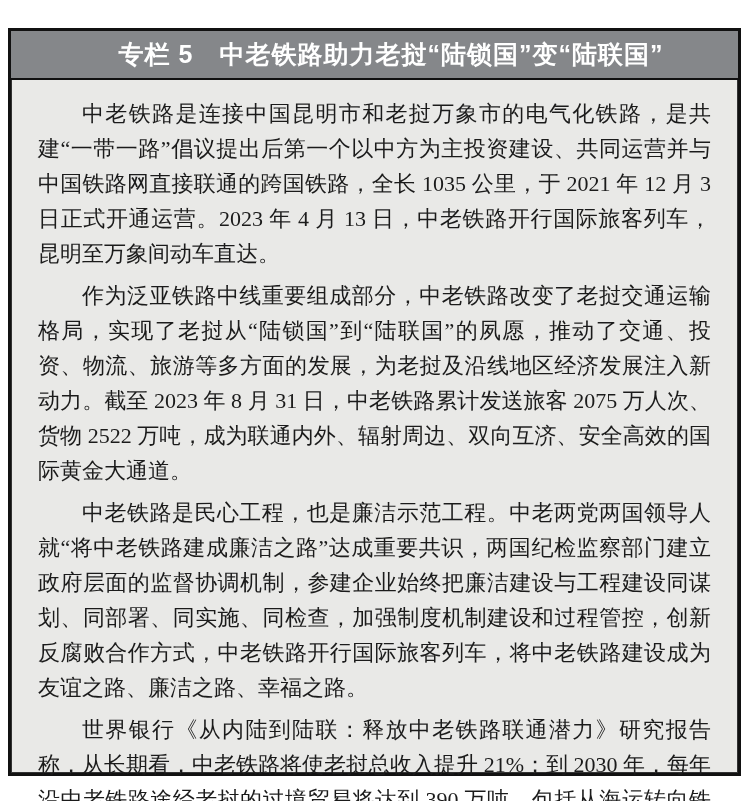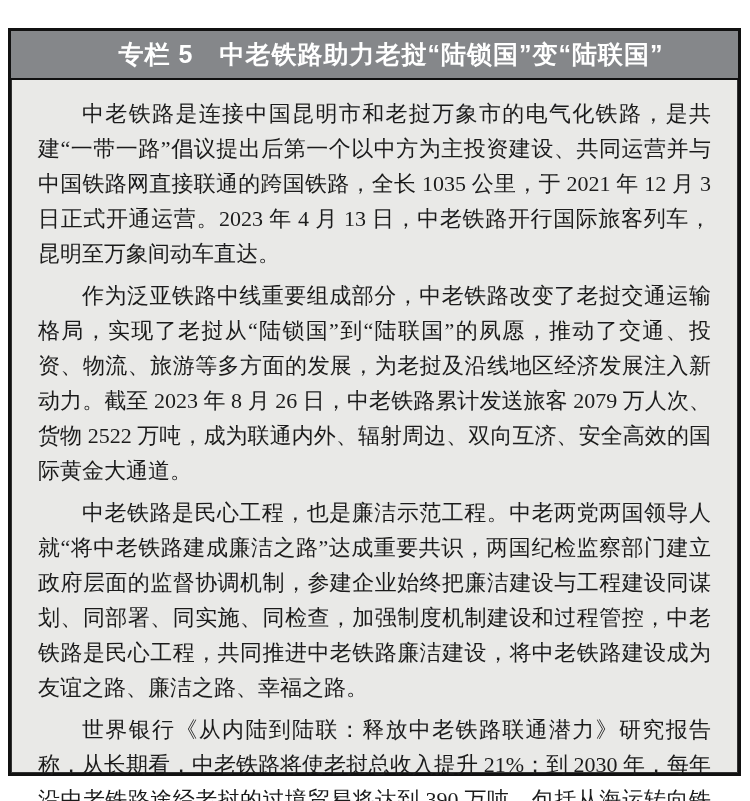--- a/index.html
+++ b/index.html
@@ -55,18 +55,18 @@
 </head>
 <body>
 
 <div class="page">
   <section class="column-box">
     <header class="box-header">
       <h1 class="box-title">专栏 5　中老铁路助力老挝“陆锁国”变“陆联国”</h1>
     </header>
     <div class="box-body">
       <p class="para">中老铁路是连接中国昆明市和老挝万象市的电气化铁路，是共建“一带一路”倡议提出后第一个以中方为主投资建设、共同运营并与中国铁路网直接联通的跨国铁路，全长 1035 公里，于 2021 年 12 月 3 日正式开通运营。2023 年 4 月 13 日，中老铁路开行国际旅客列车，昆明至万象间动车直达。</p>
-      <p class="para">作为泛亚铁路中线重要组成部分，中老铁路改变了老挝交通运输格局，实现了老挝从“陆锁国”到“陆联国”的夙愿，推动了交通、投资、物流、旅游等多方面的发展，为老挝及沿线地区经济发展注入新动力。截至 2023 年 8 月 26 日，中老铁路累计发送旅客 2079 万人次、货物 2522 万吨，成为联通内外、辐射周边、双向互济、安全高效的国际黄金大通道。</p>
-      <p class="para">中老铁路是民心工程，也是廉洁示范工程。中老两党两国领导人就“将中老铁路建成廉洁之路”达成重要共识，两国纪检监察部门建立政府层面的监督协调机制，参建企业始终把廉洁建设与工程建设同谋划、同部署、同实施、同检查，加强制度机制建设和过程管控，中老铁路是民心工程，共同推进中老铁路廉洁建设，将中老铁路建设成为友谊之路、廉洁之路、幸福之路。</p>
+      <p class="para">作为泛亚铁路中线重要组成部分，中老铁路改变了老挝交通运输格局，实现了老挝从“陆锁国”到“陆联国”的夙愿，推动了交通、投资、物流、旅游等多方面的发展，为老挝及沿线地区经济发展注入新动力。截至 2023 年 8 月 31 日，中老铁路累计发送旅客 2075 万人次、货物 2522 万吨，成为联通内外、辐射周边、双向互济、安全高效的国际黄金大通道。</p>
+      <p class="para">中老铁路是民心工程，也是廉洁示范工程。中老两党两国领导人就“将中老铁路建成廉洁之路”达成重要共识，两国纪检监察部门建立政府层面的监督协调机制，参建企业始终把廉洁建设与工程建设同谋划、同部署、同实施、同检查，加强制度机制建设和过程管控，创新反腐败合作方式，中老铁路开行国际旅客列车，将中老铁路建设成为友谊之路、廉洁之路、幸福之路。</p>
       <p class="para">世界银行《从内陆到陆联：释放中老铁路联通潜力》研究报告称，从长期看，中老铁路将使老挝总收入提升 21%；到 2030 年，每年沿中老铁路途经老挝的过境贸易将达到 390 万吨，包括从海运转向铁路的 150 万吨。</p>
     </div>
   </section>
 </div>
 
 </body></html>

